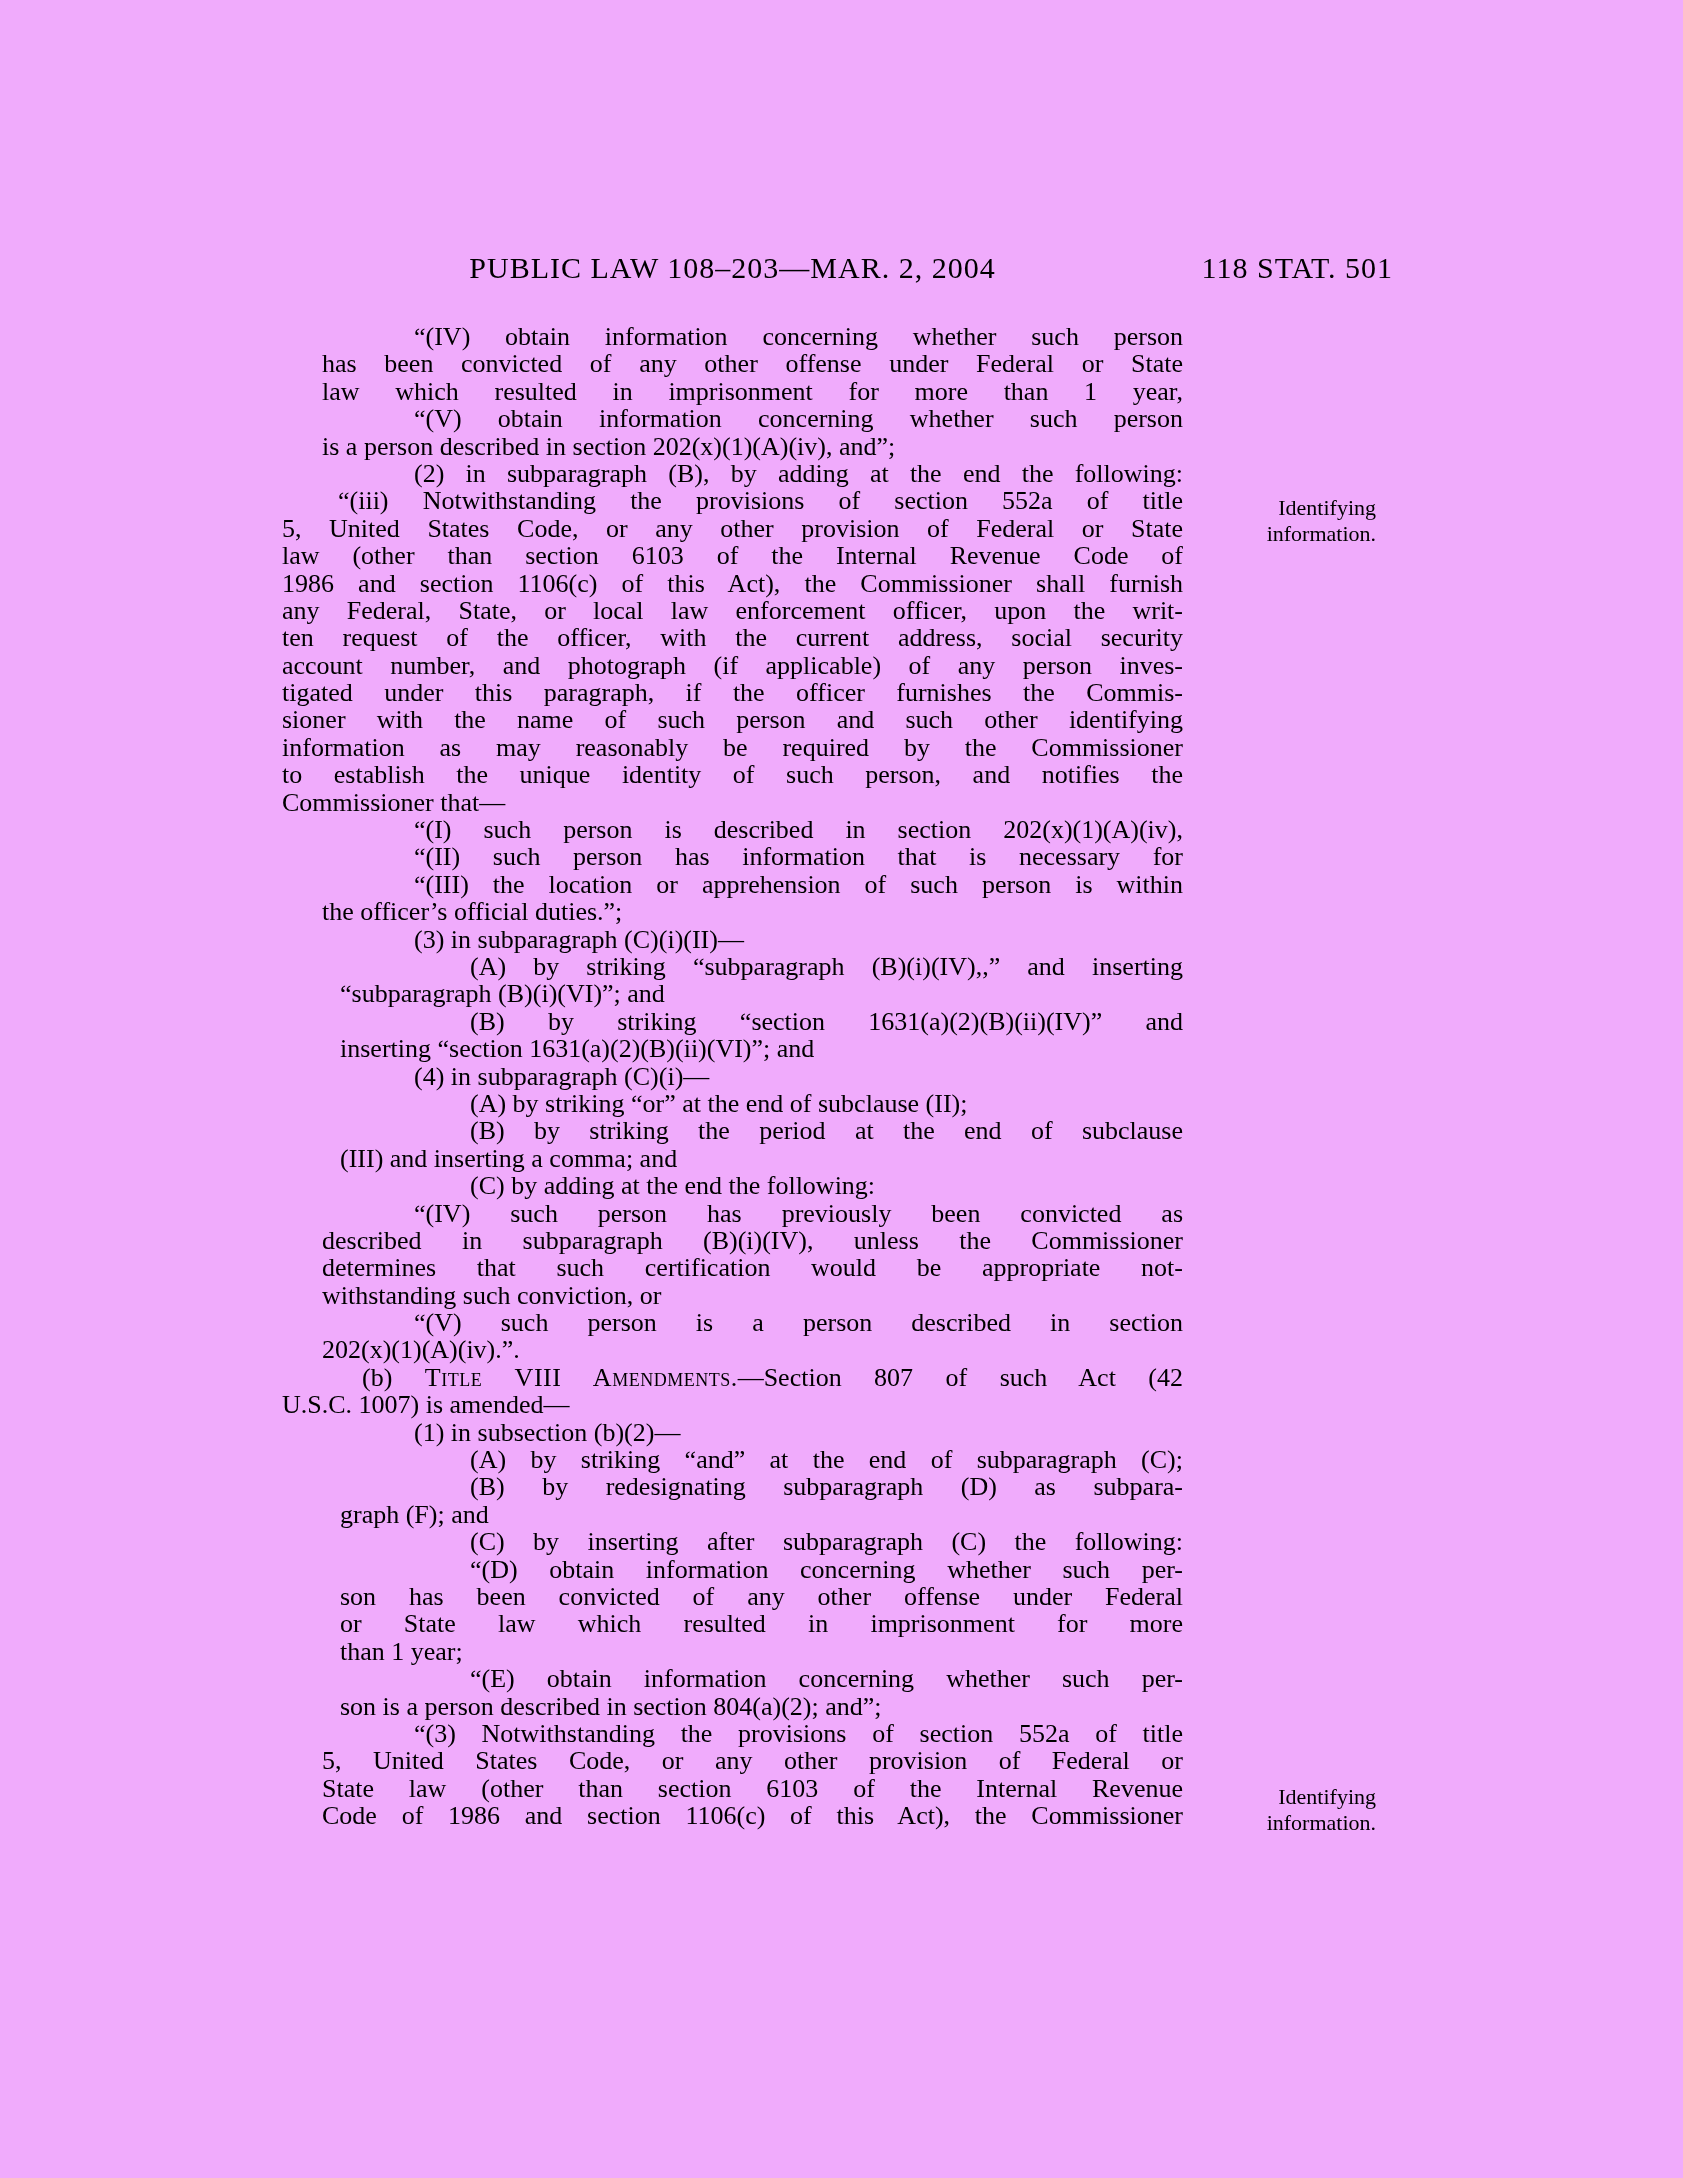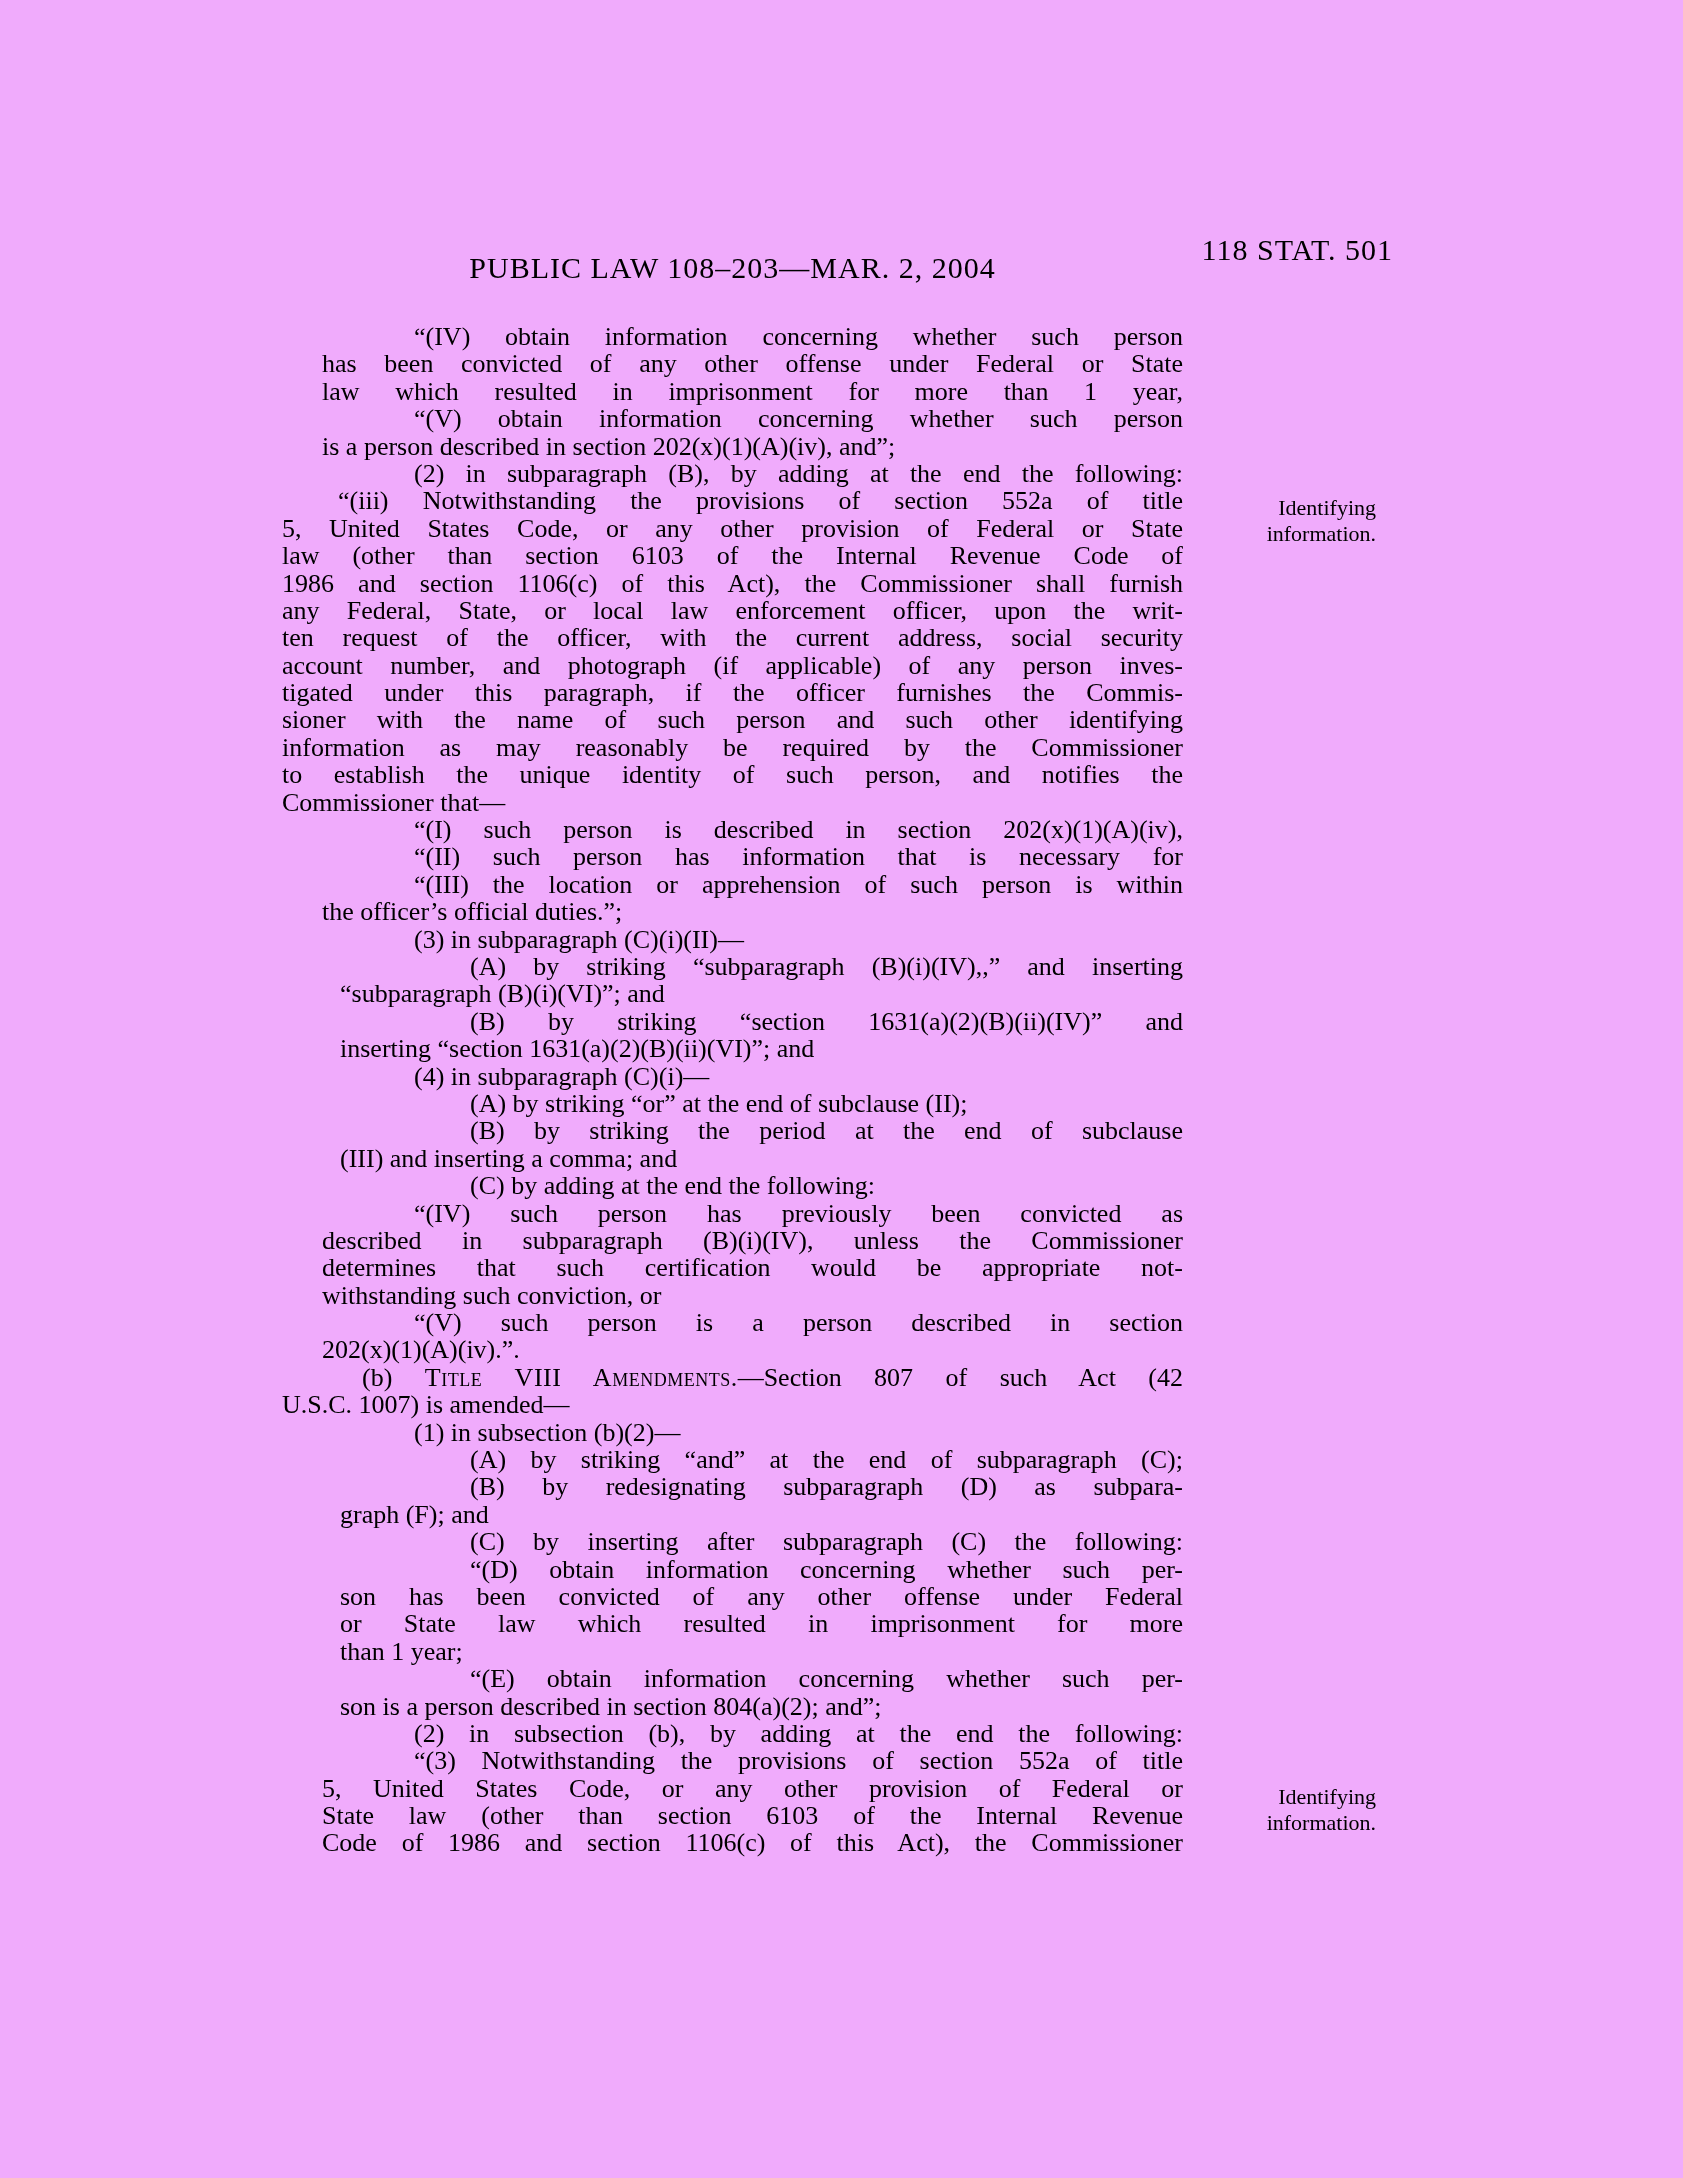--- a/index.html
+++ b/index.html
@@ -19,21 +19,21 @@
     top: 251px;
     left: 282px;
     width: 901px;
     text-align: center;
     font-size: 30px;
     letter-spacing: 1px;
     white-space: nowrap;
   }
   .stat-page {
     position: absolute;
-    top: 233px;
+    top: 251px;
     right: 290px;
     font-size: 30px;
     letter-spacing: 1px;
     white-space: nowrap;
   }
   
   .body-col {
     position: absolute;
     left: 282px;
     top: 323px;
@@ -122,21 +122,20 @@
       <div class="line cf">(A) by striking “and” at the end of subparagraph (C);</div>
       <div class="line cf">(B) by redesignating subparagraph (D) as subpara-</div>
       <div class="line c rg">graph (F); and</div>
       <div class="line cf">(C) by inserting after subparagraph (C) the following:</div>
       <div class="line cf">“(D) obtain information concerning whether such per-</div>
       <div class="line c">son has been convicted of any other offense under Federal</div>
       <div class="line c">or State law which resulted in imprisonment for more</div>
       <div class="line c rg">than 1 year;</div>
       <div class="line cf">“(E) obtain information concerning whether such per-</div>
       <div class="line c rg">son is a person described in section 804(a)(2); and”;</div>
-      <div class="line bf">(2) in subsection (b), by adding at the end the following:</div>
       <div class="line bf">“(3) Notwithstanding the provisions of section 552a of title</div>
       <div class="line b">5, United States Code, or any other provision of Federal or</div>
       <div class="line b">State law (other than section 6103 of the Internal Revenue</div>
       <div class="line b">Code of 1986 and section 1106(c) of this Act), the Commissioner</div>
     </div>
 
   <div class="margin-note note-1">Identifying information.</div>
 
   <div class="margin-note note-2">Identifying information.</div>
 </div>

